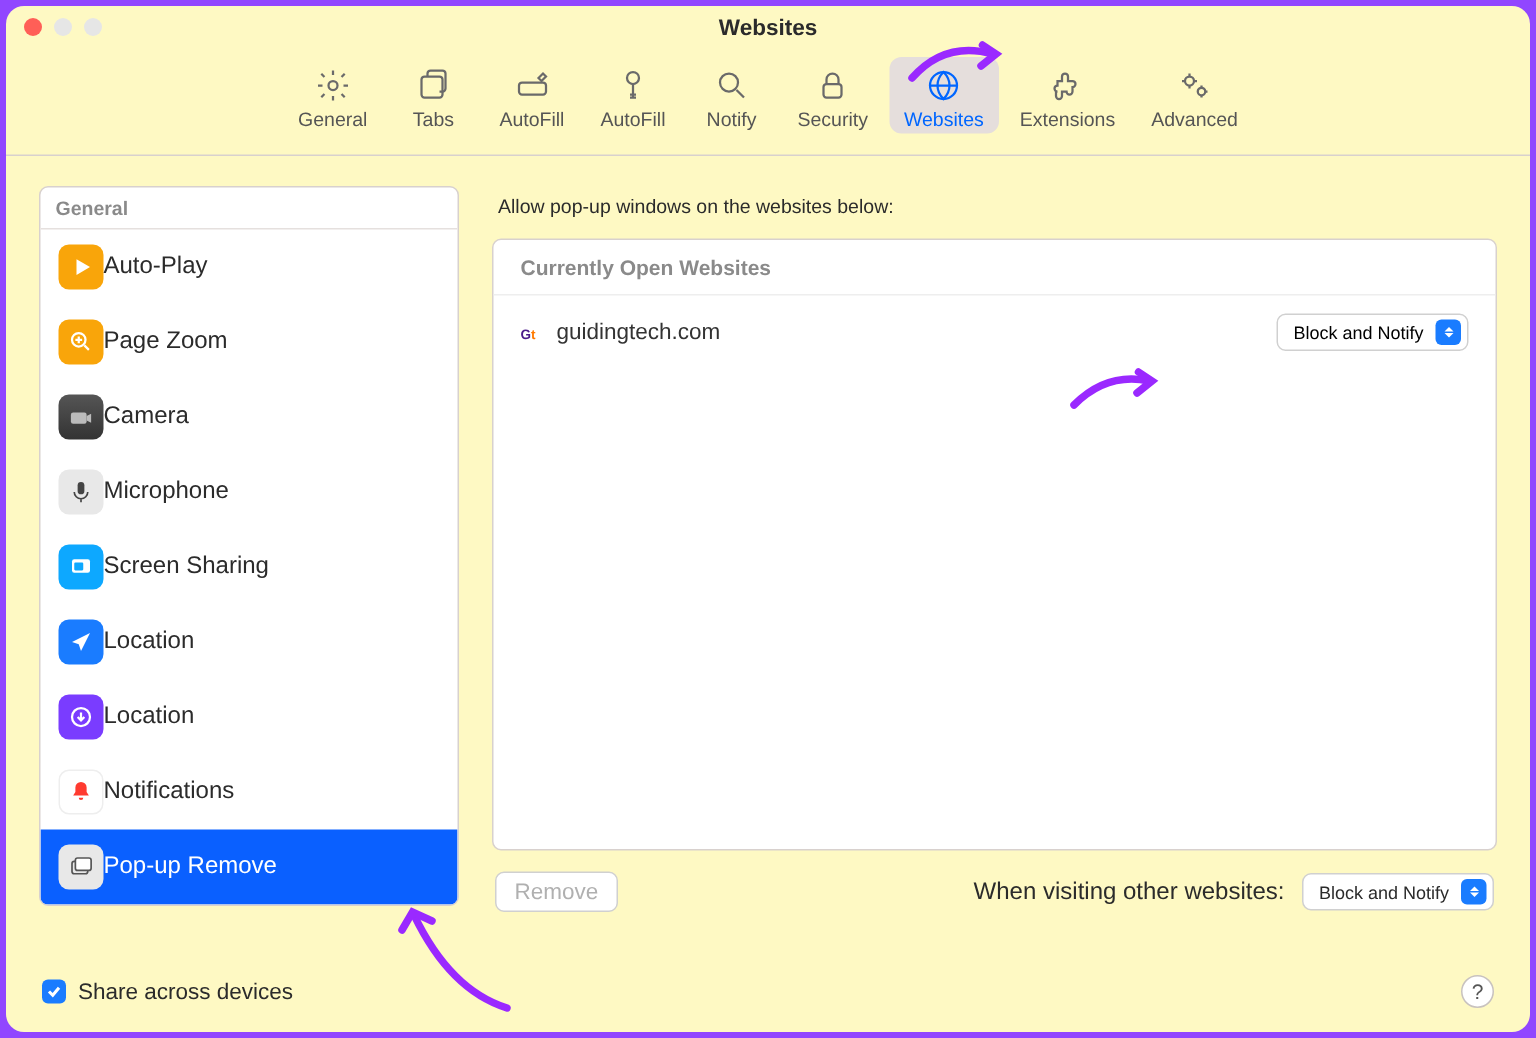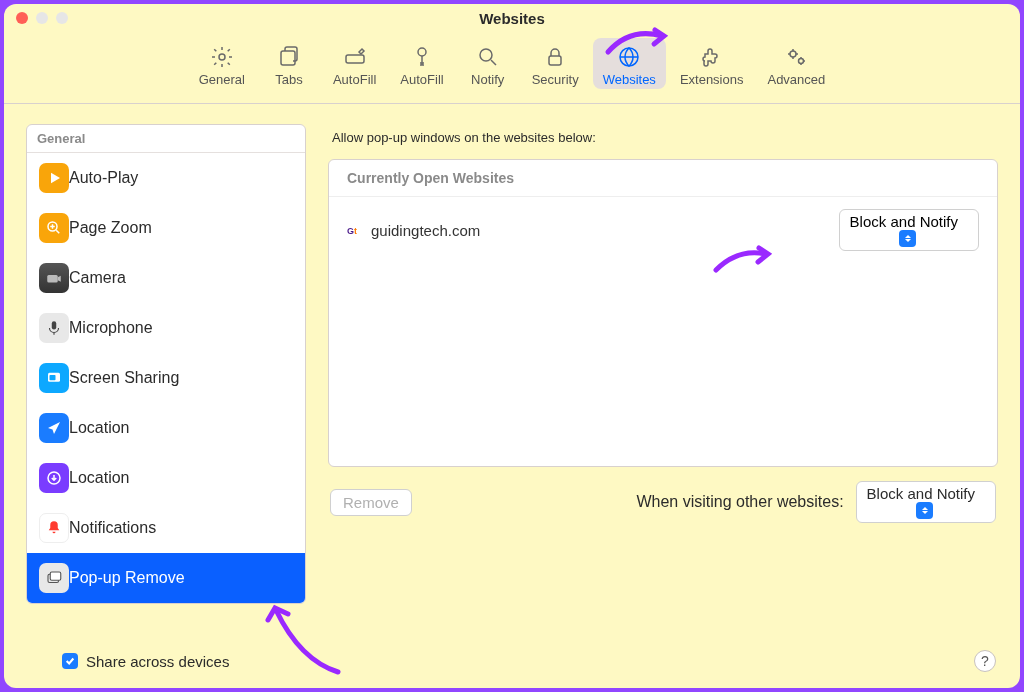--- a/index.html
+++ b/index.html
@@ -76,36 +76,36 @@
   flex-shrink: 0;
 }
 .sicon svg { width: 18px; height: 18px; }
 .main {
   flex: 1; display: flex; flex-direction: column;
 }
 .main-heading { font-size: 13px; color: #2b2b2b; padding: 6px 0 14px 4px; }
 .sites-box {
   flex: 1; background: #fff; border: 1px solid #d8d1ce; border-radius: 6px;
   display: flex; flex-direction: column; overflow: hidden;
-  height: 308px; flex: none;
+  height: 408px; flex: none;
 }
 .sites-head {
   font-size: 14px; font-weight: 600; color: #8a8a8a;
   padding: 10px 18px; border-bottom: 1px solid #eee;
 }
 .site-row {
   display: flex; align-items: center; justify-content: space-between;
   padding: 12px 18px;
 }
 .site-left { display: flex; align-items: center; gap: 8px; font-size: 15px; color: #333; }
 .favicon { width: 16px; height: 16px; border-radius: 3px; }
 .select {
   display: inline-flex; align-items: center;
   background: #fff; border: 1px solid #d0d0d0; border-radius: 6px;
-  padding: 3px 20px 3px 10px; font-size: 15px; flex-direction: column;
+  padding: 3px 4px 3px 10px; font-size: 12px;
 }
 .sel-caret {
   width: 17px; height: 17px; background: #1a7cff; border-radius: 4px;
   margin-left: 8px; display: flex; flex-direction: column; align-items: center; justify-content: center;
 }
 .sel-caret::before, .sel-caret::after {
   content: ""; width: 0; height: 0; border-left: 3px solid transparent; border-right: 3px solid transparent;
 }
 .sel-caret::before { border-bottom: 3px solid #fff; margin-bottom: 1px; }
 .sel-caret::after { border-top: 3px solid #fff; }
@@ -114,21 +114,20 @@
   padding: 14px 2px 0;
 }
 .remove-btn {
   background: #fff; border: 1px solid #d0d0d0; border-radius: 6px;
   padding: 4px 12px; font-size: 15px; color: #b0b0b0;
 }
 .other-row { display: flex; align-items: center; gap: 12px; font-size: 16px; color: #2b2b2b; }
 .footer {
   display: flex; justify-content: space-between;
   padding: 12px 24px 16px;
-  margin-left: 34px;
 }
 .check-row { display: flex; align-items: center; gap: 8px; font-size: 15px; color: #2b2b2b; }
 .chk {
   width: 16px; height: 16px; border-radius: 4px; background: #1a7cff;
   display: flex; align-items: center; justify-content: center;
 }
 .chk svg { width: 10px; height: 10px; stroke: #fff; stroke-width: 2.5; fill: none; }
 .help {
   width: 22px; height: 22px; border-radius: 50%; border: 1px solid #c8c2bf;
   display: flex; align-items: center; justify-content: center; font-size: 14px; color: #555;

